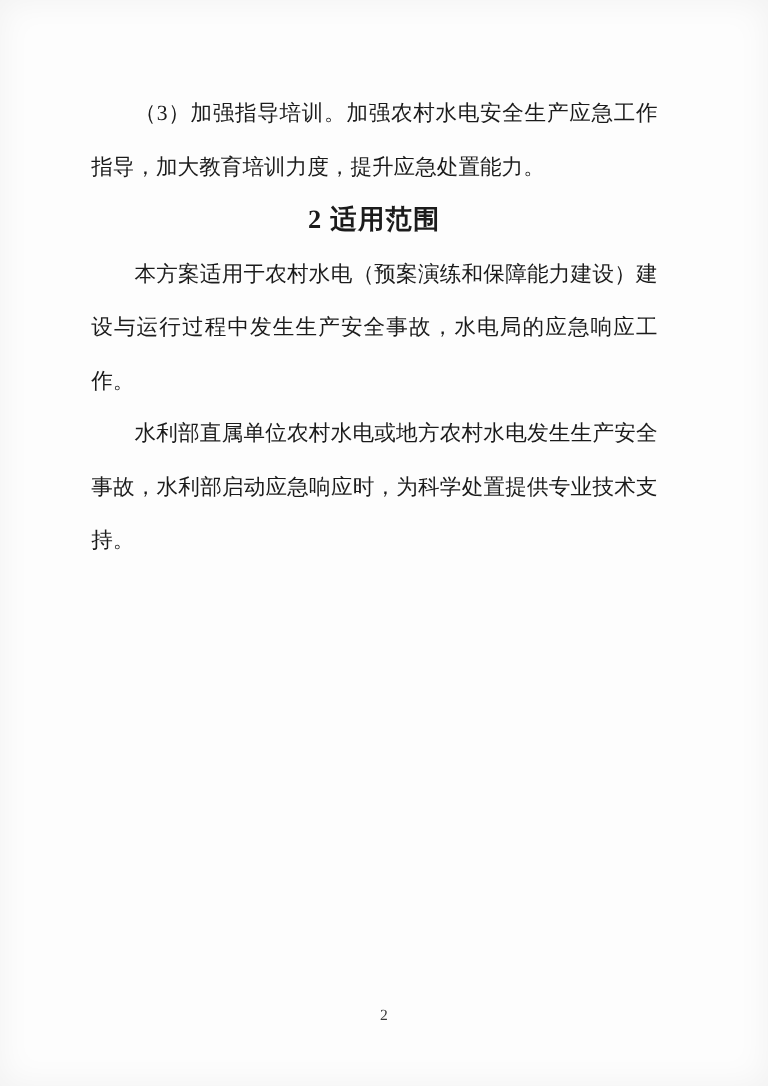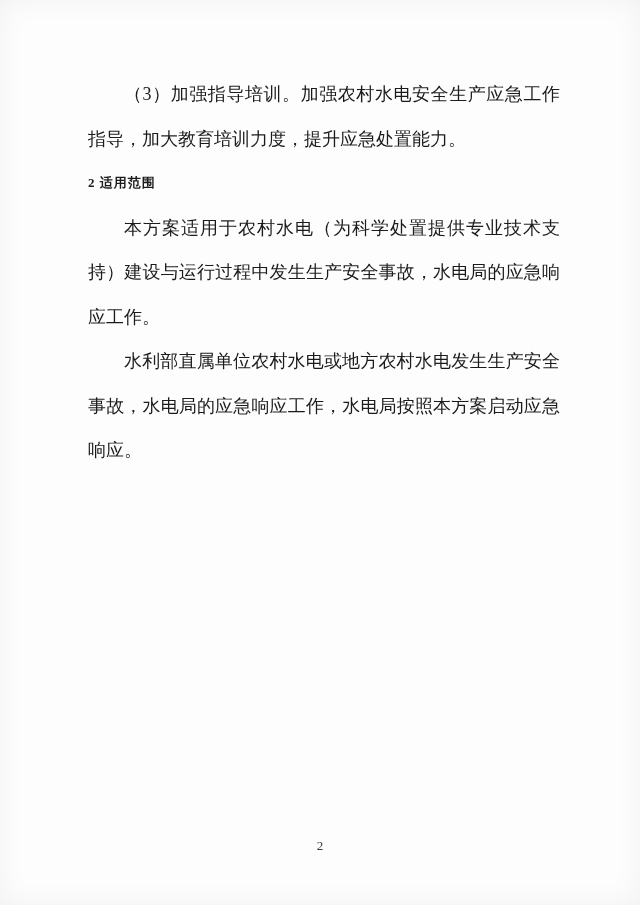--- a/index.html
+++ b/index.html
@@ -17,38 +17,38 @@
   }
   
   .scan-vignette {
     position: absolute;
     inset: 0;
     pointer-events: none;
     box-shadow: inset 0 0 28px rgba(0,0,0,0.05);
   }
   .doc-body {
     position: absolute;
-    left: 88px;
+    left: 76px;
     top: 72px;
     width: 472px;
     font-size: 18px;
     line-height: 44.5px;
     text-align: justify;
     text-justify: inter-character;
   }
   .para {
     margin: 0;
     text-indent: 2em;
     word-break: break-all;
   }
   .heading {
     margin: 0;
-    font-size: 13px;
+    font-size: 22px;
     font-weight: bold;
-    text-align: left;
+    text-align: center;
     text-indent: 0;
     line-height: 44.5px;
     letter-spacing: 1px;
   }
   .page-footer {
     position: absolute;
     left: 0;
     right: 0;
     top: 836px;
     text-align: center;
@@ -57,20 +57,20 @@
     color: #3a3a3a;
   }
 </style>
 </head>
 <body>
 
 <div class="doc-page">
   <div class="doc-body">
     <p class="para">（3）加强指导培训。加强农村水电安全生产应急工作指导，加大教育培训力度，提升应急处置能力。</p>
     <h2 class="heading">2 适用范围</h2>
-    <p class="para">本方案适用于农村水电（为科学处置提供专业技术支持）建设与运行过程中发生生产安全事故，水电局的应急响应工作。</p>
-    <p class="para">水利部直属单位农村水电或地方农村水电发生生产安全事故，水电局的应急响应工作，水电局按照本方案启动应急响应。</p>
+    <p class="para">本方案适用于农村水电（预案演练和保障能力建设）建设与运行过程中发生生产安全事故，水电局的应急响应工作。</p>
+    <p class="para">水利部直属单位农村水电或地方农村水电发生生产安全事故，水利部启动应急响应时，为科学处置提供专业技术支持。</p>
   </div>
 
   <div class="page-footer">2</div>
 
   <div class="scan-vignette"></div>
 </div>
 
 </body></html>

